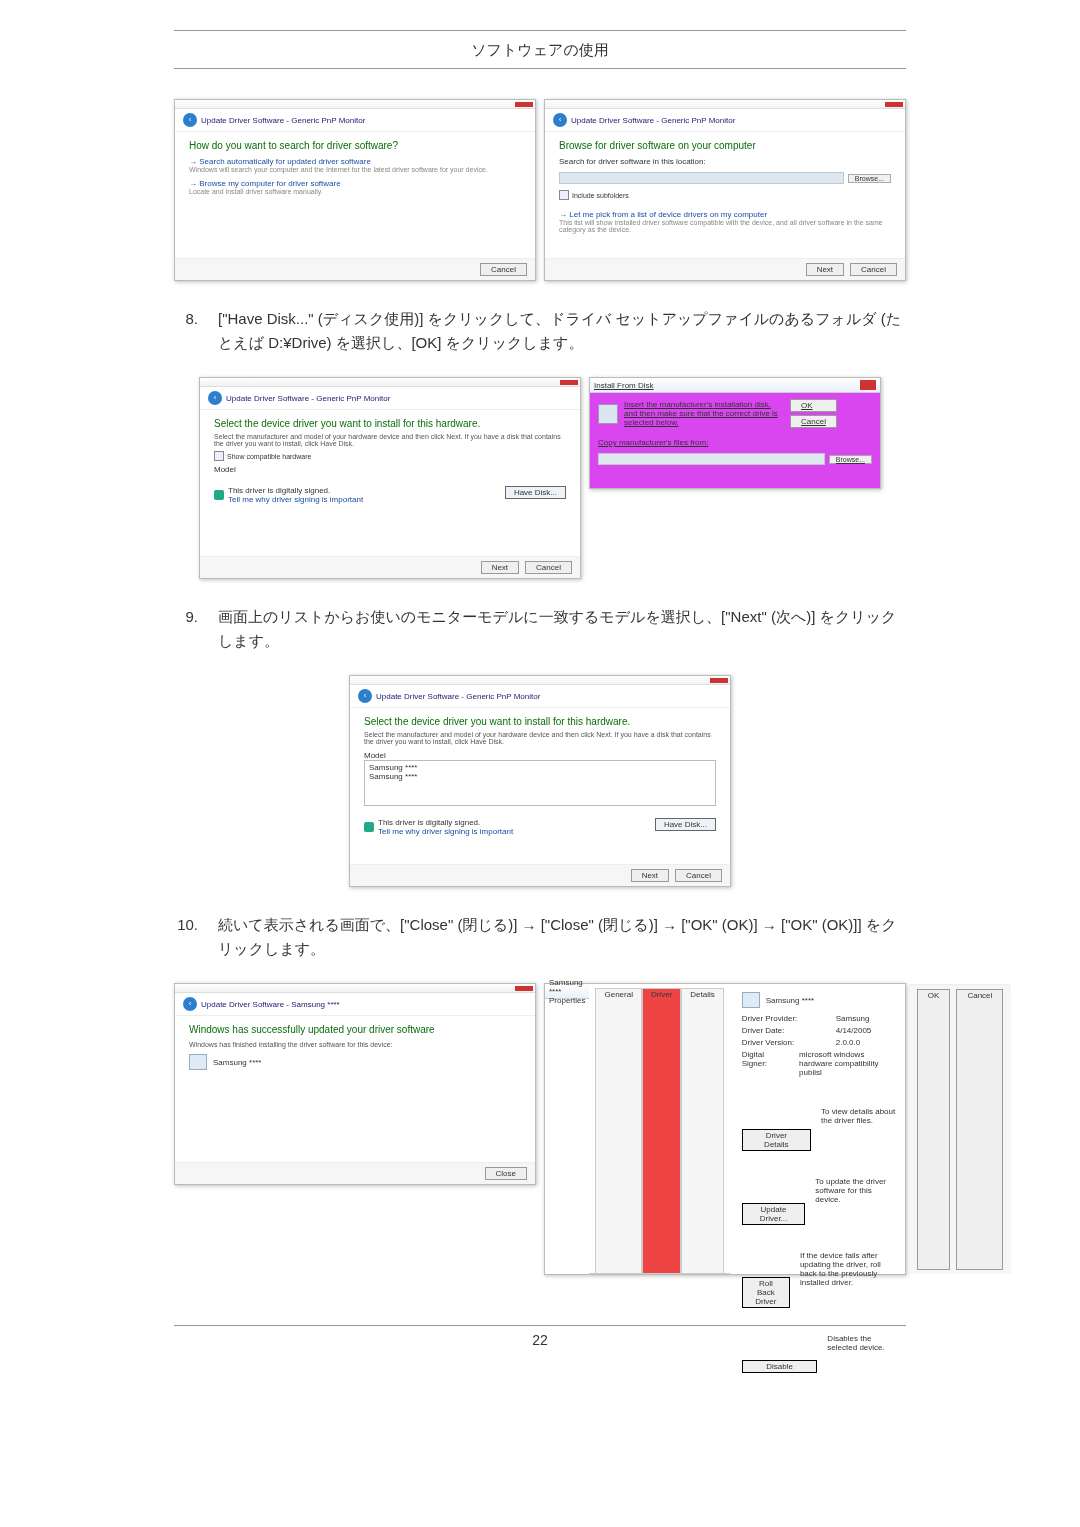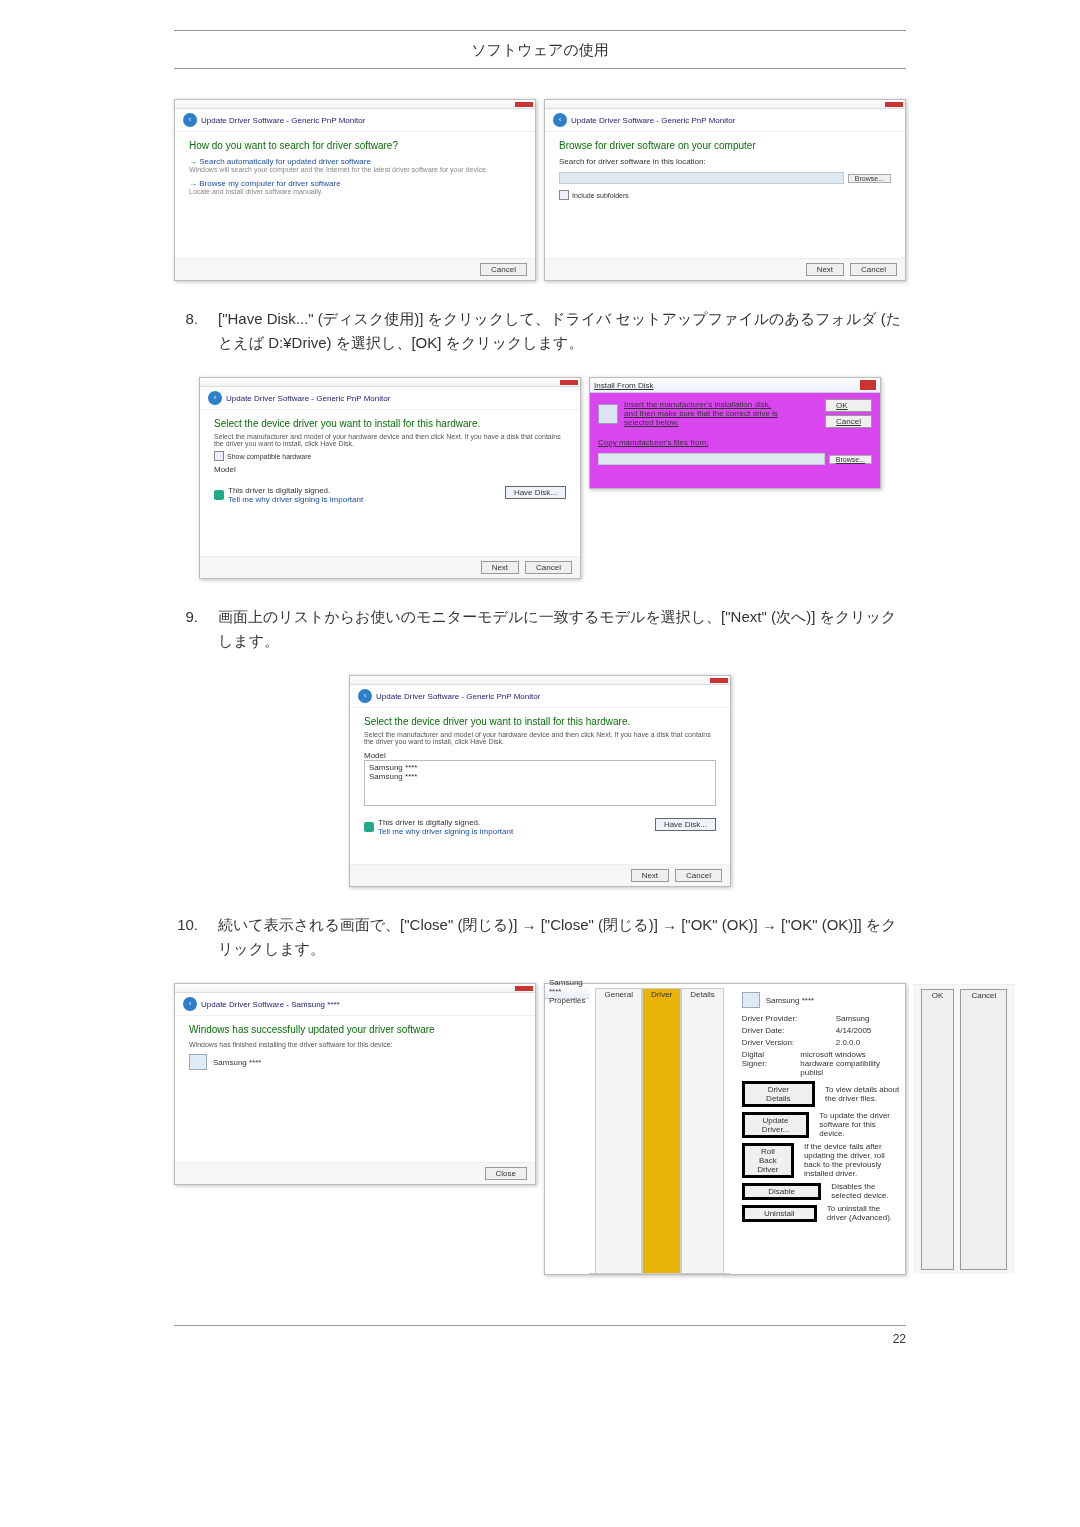--- a/index.html
+++ b/index.html
@@ -139,39 +139,39 @@
     width:360px; height:290px;
     border:1px solid #bbb; box-shadow:1px 1px 4px rgba(0,0,0,.25);
     font-family:"Segoe UI",Tahoma,sans-serif; font-size:8px;
     display:flex; flex-direction:row; background:#fff;
   }
   .propwin .titlebar{height:14px;background:linear-gradient(#fff,#eaf0fa);
     border-bottom:1px solid #ccd;display:flex;align-items:center;
     justify-content:space-between;padding:0 4px;}
   .tabs{display:flex;gap:0;border-bottom:1px solid #ccc;padding:4px 6px 0 6px;}
   .tab{border:1px solid #ccc;border-bottom:none;padding:1px 8px;background:#f5f5f5;font-size:8px;}
-  .tab.act{background:#eab308;}
+  .tab.act{background:#ef4444;}
   .propwin .body{padding:8px 12px;flex:1;}
   .mon{width:16px;height:14px;background:#deeaf5;border:1px solid #9ab;display:inline-block;margin-right:6px;}
   .kv{display:flex;gap:9px;margin:3px 0;font-size:8px;}
   .kv .k{width:85px;color:#333;}
-  .pbtn{border:3px solid #000000;background:#efefef;padding:1px 10px;
-    width:80px;text-align:center;font-size:8px;}
+  .pbtn{border:1px solid #000000;background:#efefef;padding:1px 10px;
+    width:80px;text-align:center;font-size:8px;margin-top:48px;}
   .prow{display:flex;gap:10px;align-items:center;margin:4px 0;}
 
   .step{
     display:flex; gap:20px; margin:0 0 22px 0;
     font-size:15px; line-height:1.6;
   }
   .step .num{ width:24px; flex-shrink:0; text-align:right;}
   .step .txt{ flex:1; }
 
   .footer{
     border-top:1px solid #999; margin-top:50px;
-    text-align:right; padding-top:6px; font-size:12px;
+    text-align:center; padding-top:6px; font-size:14px;
   }
 </style>
 </head>
 <body>
 
 <div class="page">
   <div class="topline"></div>
   <div class="headerline">ソフトウェアの使用</div>
 
   <div class="dbl-shot">
@@ -211,20 +211,24 @@
       <div class="body">
         <div class="h1green">Browse for driver software on your computer</div>
         <div style="margin-top:6px">Search for driver software in this location:</div>
         <div class="fakepath">
           <div class="pbox"></div>
           <div class="br">Browse...</div>
         </div>
         <div class="chk">
           <div class="chkbox"></div>
           <span>Include subfolders</span>
+        </div>
+        <div class="option" style="margin-top:10px">
+          <div class="lnk">→ <span>Let me pick from a list of device drivers on my computer</span></div>
+          <div class="sub">This list will show installed driver software compatible with the device, and all driver software in the same category as the device.</div>
         </div>
       </div>
       <div class="btnrow">
         <div class="btn">Next</div>
         <div class="btn">Cancel</div>
       </div>
     </div>
   </div>
 
   <div class="step">
@@ -266,21 +270,21 @@
       </div>
     </div>
 
     <div>
       <div class="smallwin">
         <div class="titlebar">
           <span>Install From Disk</span>
           <div class="tb-right"></div>
         </div>
         <div class="body">
-          <div class="row" style="justify-content:space-between;gap:6px">
+          <div class="row" style="justify-content:flex-start;gap:6px">
             <div class="row">
               <span class="disk"></span>
               <span style="max-width:160px">Insert the manufacturer's installation disk, and then make sure that the correct drive is selected below.</span>
             </div>
             <div class="rtbtns">
               <div class="btn">OK</div>
               <div class="btn">Cancel</div>
             </div>
           </div>
           <div style="margin-top:10px">Copy manufacturer's files from:</div>

